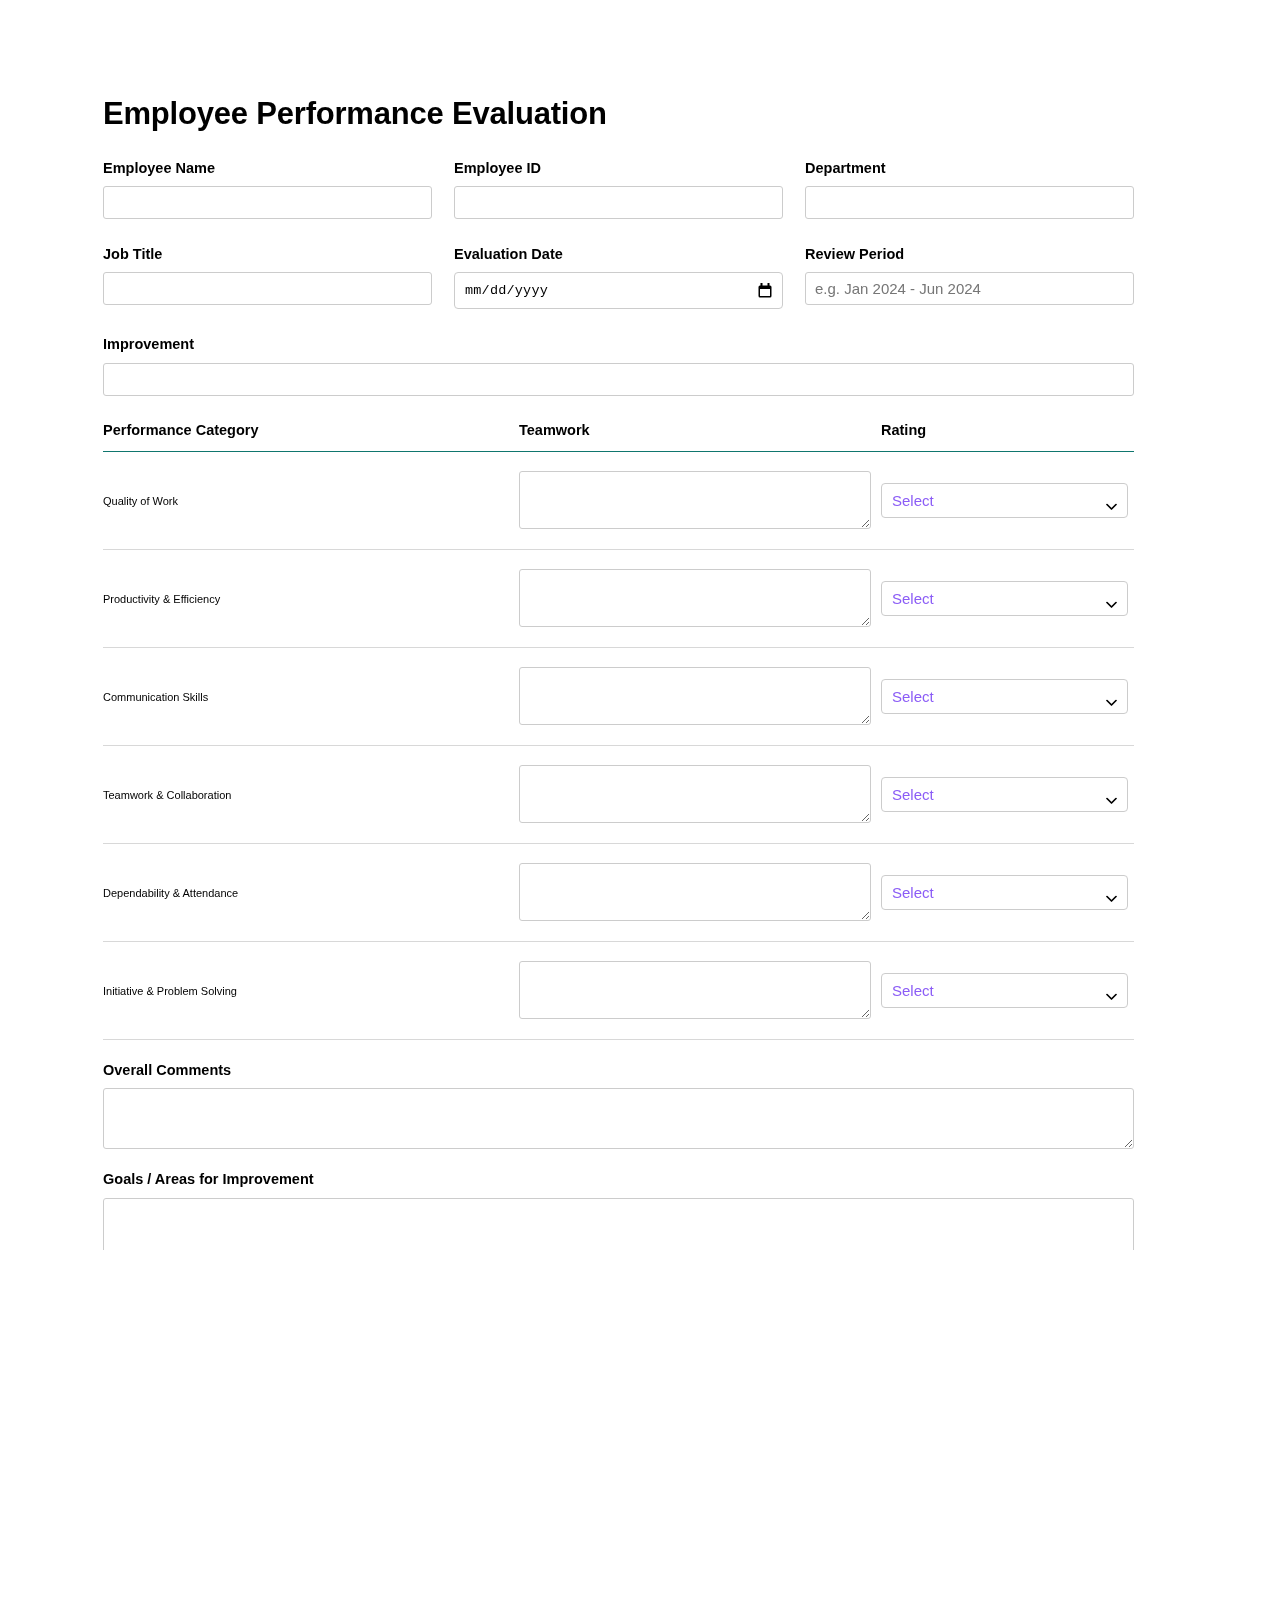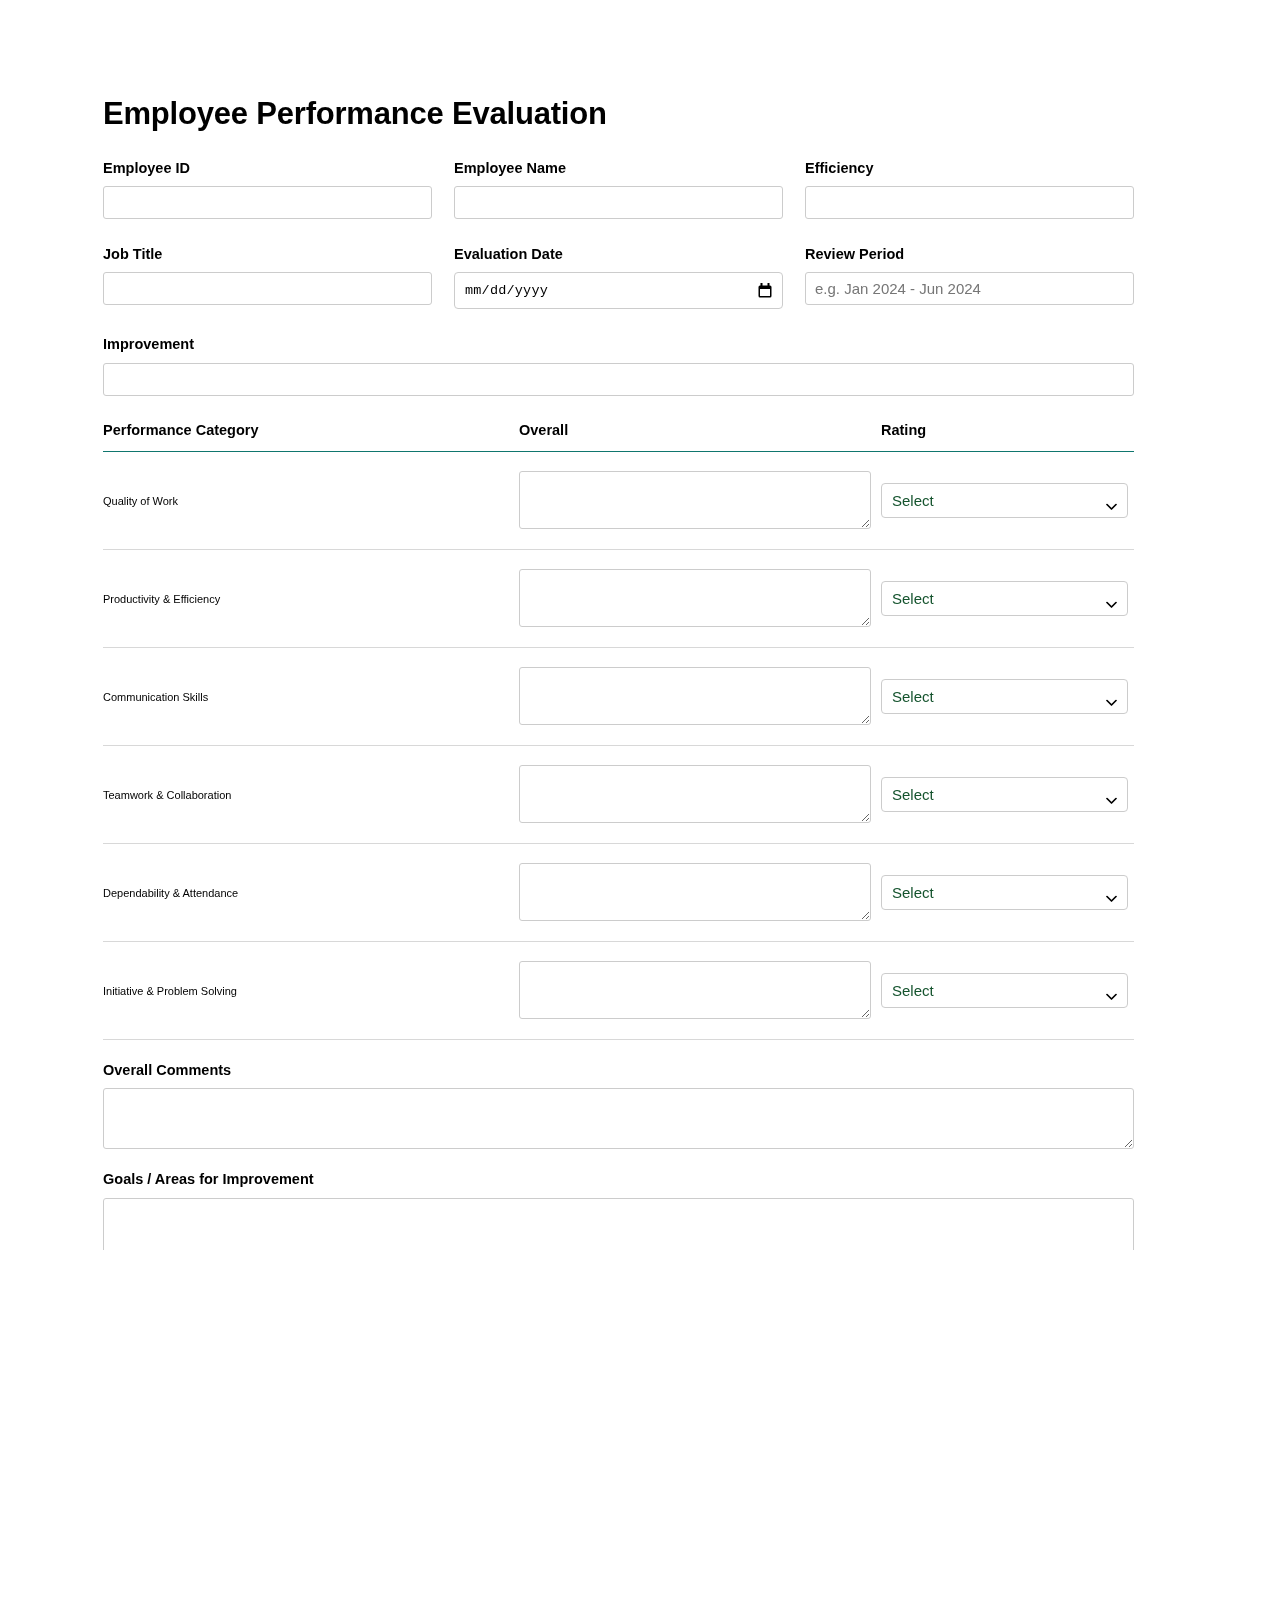--- a/index.html
+++ b/index.html
@@ -145,21 +145,21 @@
     box-sizing: border-box;
     display: block;
     width: 247px;
     height: 35px;
     padding: 4px 28px 4px 10px;
     border: 1px solid #cccccc;
     border-radius: 4px;
     background: #ffffff;
     font-family: "Liberation Sans", sans-serif;
     font-size: 15px;
-    color: #14532d;
+    color: #8b5cf6;
     outline: none;
     -webkit-appearance: none;
     -moz-appearance: none;
     appearance: none;
   }
   .select-wrap {
     position: relative;
     width: 247px;
   }
   .select-chevron {
@@ -202,29 +202,29 @@
 </head>
 <body>
 
 <div class="page">
   <div class="content">
 
     <h1 class="form-title">Employee Performance Evaluation</h1>
 
     <div class="row">
       <div class="field">
+        <label class="field-label">Employee Name</label>
+        <input class="text-input" type="text" value="" style="">
+      </div>
+      <div class="field">
         <label class="field-label">Employee ID</label>
         <input class="text-input" type="text" value="" style="">
       </div>
       <div class="field">
-        <label class="field-label">Employee Name</label>
-        <input class="text-input" type="text" value="" style="">
-      </div>
-      <div class="field">
-        <label class="field-label">Efficiency</label>
+        <label class="field-label">Department</label>
         <input class="text-input" type="text" value="" style="">
       </div>
     </div>
 
     <div class="row">
       <div class="field">
         <label class="field-label">Job Title</label>
         <input class="text-input" type="text" value="" style="">
       </div>
       <div class="field">
@@ -249,21 +249,21 @@
 
     <div class="full-row">
       <label class="field-label">Improvement</label>
       <input class="text-input" type="text" value="" style="">
     </div>
 
     <table class="eval-table">
       <thead>
         <tr>
           <th class="col-category">Performance Category</th>
-          <th class="col-comments">Overall</th>
+          <th class="col-comments">Teamwork</th>
           <th class="col-rating">Rating</th>
         </tr>
       </thead>
       <tbody>
 
         <tr>
           <td>
             <span class="category-name">Quality of Work</span>
           </td>
           <td>

